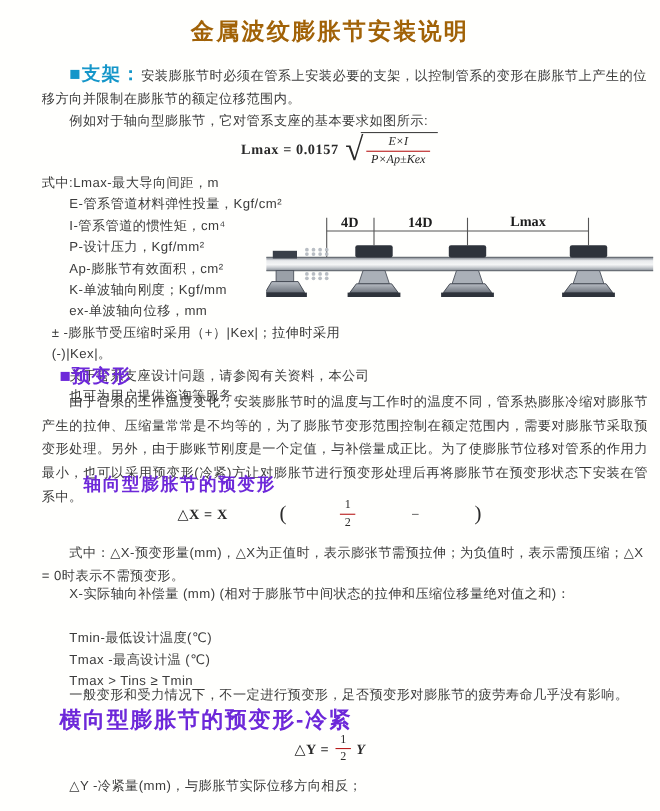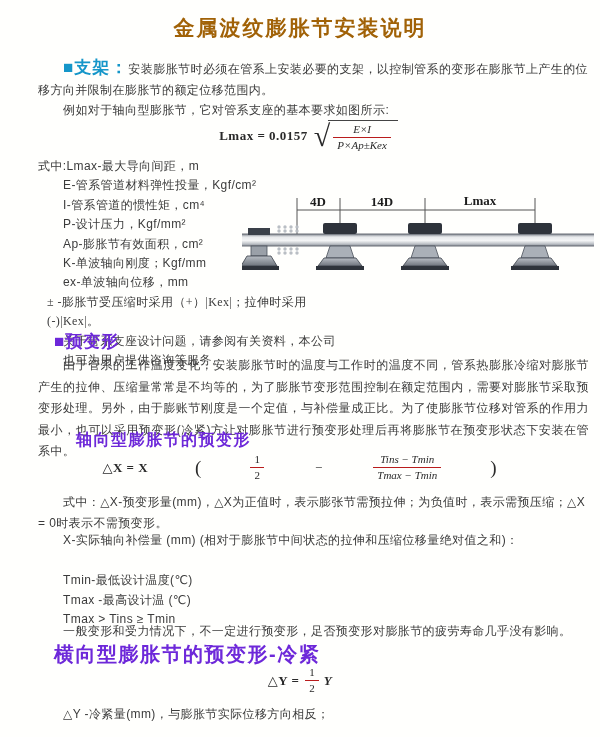--- a/index.html
+++ b/index.html
@@ -29,21 +29,21 @@
           font-size:11px; line-height:13px; font-style:italic; vertical-align:middle; margin:0 2px; }
   .frac .num { border-bottom:1px solid #b91c1c; padding:0 4px 1px; }
   .frac .den { padding:1px 4px 0; }
   .sqrt { display:inline-flex; align-items:center; margin-left:6px; }
   .sqrt .rad-sign { font-size:30px; font-weight:400; line-height:26px; margin-right:-2px; }
   .sqrt .radicand { border-top:1.5px solid #444; padding:2px 5px 0 3px; }
 
   
   #definitions { top:157px; left:38px; width:300px; font-size:12px; line-height:19.4px; letter-spacing:0.4px; }
   #definitions .ind { padding-left:25px; }
-  #definitions .ind-sm { padding-left:9px;font-family:Liberation Serif, serif; }
+  #definitions .ind-sm { padding-left:9px; }
 
   
   #diagram { top:190px; left:242px; width:352px; height:95px; }
 
   #preform-head { top:330px; left:38px; font-size:17px; font-weight:bold; letter-spacing:1px; }
   #preform-para { top:355px; left:38px; width:551px; text-indent:25px; text-align:justify; line-height:21.5px; }
 
   #axial-head { top:430px; left:60px; font-size:16px; font-weight:bold; letter-spacing:1.5px; }
 
   #formula-dx { top:453px; left:0; width:600px; font-size:13px;gap:46px; }
@@ -187,24 +187,20 @@
   <h3 id="axial-head" class="abs blue">轴向型膨胀节的预变形</h3>
 
   <div id="formula-dx" class="abs formula">
     <span class="f-bold">△X = X</span>
     <span class="paren">(</span>
     <span class="frac" style="font-style:normal">
       <span class="num">1</span>
       <span class="den">2</span>
     </span>
     <span style="margin:0 3px;">−</span>
-    <span class="frac">
-      <span class="num">Tins − Tmin</span>
-      <span class="den">Tmax − Tmin</span>
-    </span>
     <span class="paren">)</span>
   </div>
 
   <p id="axial-where" class="abs body-text">式中：△X-预变形量(mm)，△X为正值时，表示膨张节需预拉伸；为负值时，表示需预压缩；△X = 0时表示不需预变形。</p>
   <p id="x-line" class="abs body-text">X-实际轴向补偿量 (mm) (相对于膨胀节中间状态的拉伸和压缩位移量绝对值之和)：</p>
   <p id="tmin-line" class="abs body-text">Tmin-最低设计温度(℃)</p>
   <p id="tmax-line" class="abs body-text">Tmax -最高设计温 (℃)</p>
   <p id="ineq-line" class="abs body-text">Tmax &gt; Tins ≥ Tmin</p>
   <p id="note-line" class="abs body-text">一般变形和受力情况下，不一定进行预变形，足否预变形对膨胀节的疲劳寿命几乎没有影响。</p>
 

